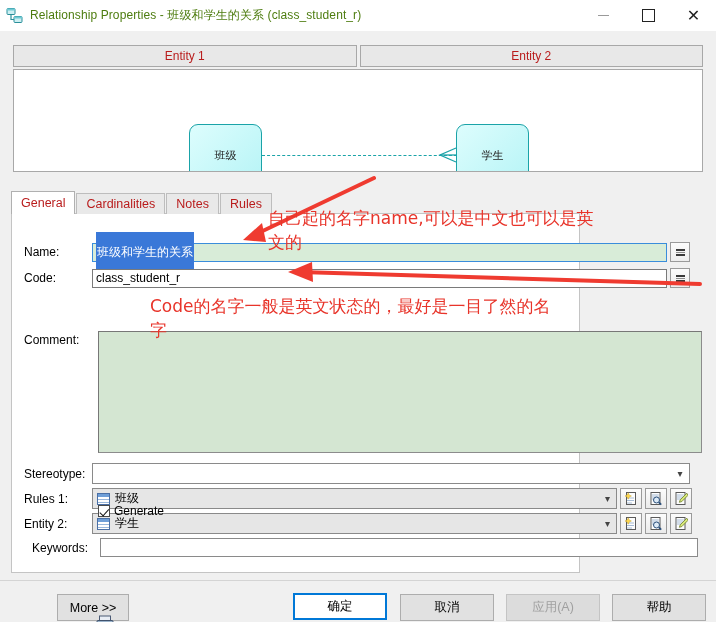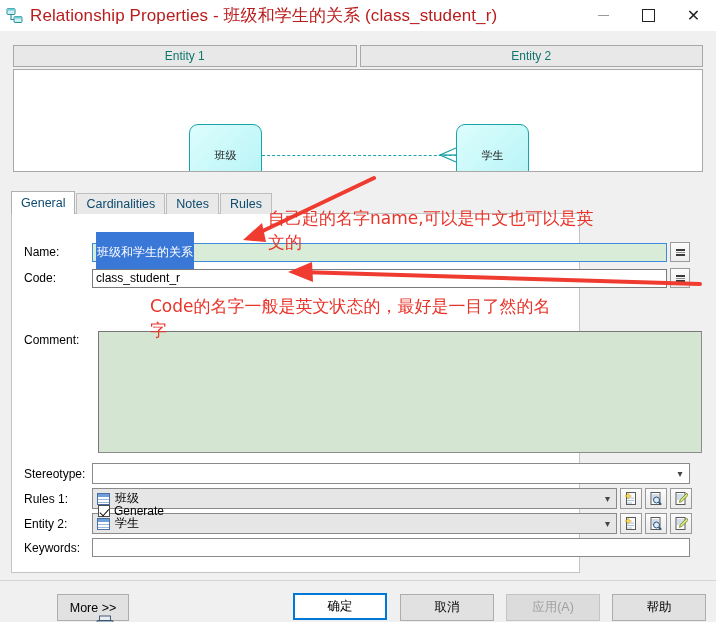--- a/index.html
+++ b/index.html
@@ -27,22 +27,22 @@
   }
   .title-icon {
     width: 18px;
     height: 18px;
     margin-left: 6px;
     margin-right: 6px;
     flex: 0 0 auto;
     position: relative;
   }
   .title-text {
-    font-size: 17px;
-    color: #b91c1c;
+    font-size: 12px;
+    color: #4d7c0f;
     white-space: nowrap;
     letter-spacing: 0.1px;
   }
   .win-buttons {
     position: absolute;
     right: 0; top: 0;
     height: 31px;
     display: flex;
   }
   .win-btn {
@@ -92,21 +92,21 @@
     gap: 3px;
   }
   .entity-header {
     flex: 1;
     background: #e8e8e8;
     border: 1px solid #a8a8a8;
     display: flex;
     align-items: center;
     justify-content: center;
     font-size: 12px;
-    color: #0f766e;
+    color: #b91c1c;
   }
 
   
   .diagram-panel {
     position: absolute;
     left: 13px; top: 38px;
     width: 688px;
     height: 101px;
     background: #ffffff;
     border: 1px solid #a8a8a8;
@@ -155,21 +155,21 @@
   .tab {
     height: 21px;
     padding: 0 9px;
     display: flex;
     align-items: center;
     font-size: 12.5px;
     background: #e9e9e9;
     border: 1px solid #bdbdbd;
     border-bottom: none;
     margin-right: 1px;
-    color: #0c4a6e;
+    color: #b91c1c;
     box-sizing: border-box;
   }
   .tab.active {
     background: #ffffff;
     border-color: #b0b0b0;
     height: 23px;
     font-weight: normal;
   }
 
   
@@ -544,21 +544,21 @@
           <path d="M12.8 2.2 L6.2 8.8 L5.4 11.3 L7.9 10.5 L14 4.3z" fill="#d7e97a" stroke="#6f7d2a" stroke-width="0.8"></path>
         </svg>
       </div>
     </div>
 
     <div class="chk-row">
       <span class="chkbox"></span>
       <span>Generate</span>
     </div>
 
-    <div class="frow" style="left:12px; top:324px; width:668px;">
+    <div class="frow" style="left:20px; top:324px; width:668px;">
       <div class="flabel">Keywords:</div>
       <div class="ftext" style="width:598px; border-color:#8a8a8a;"></div>
     </div>
 
   </div>
 
   <div class="footer-sep"></div>
   <div class="footer">
     <div class="btn" style="left:13px; top:13px; width:72px;margin-left:44px;">More &gt;&gt;</div>
     <div class="btn default" style="left:293px; top:12px; width:94px;">确定</div>

